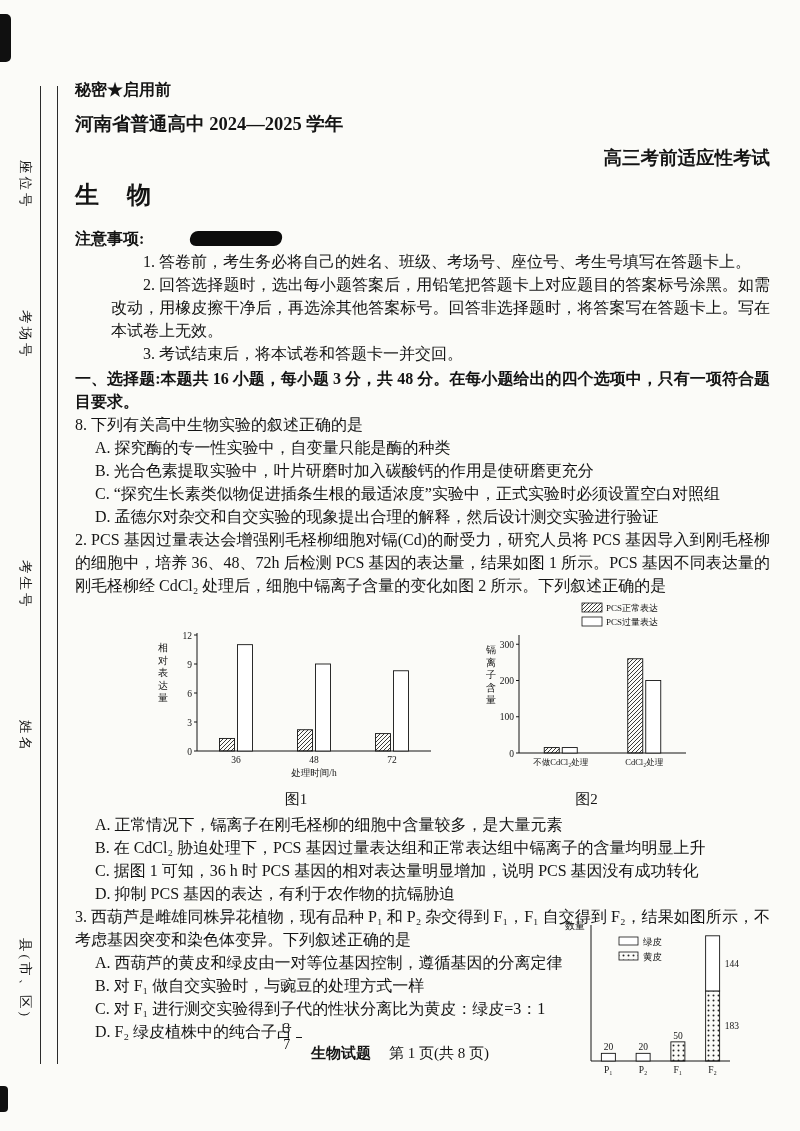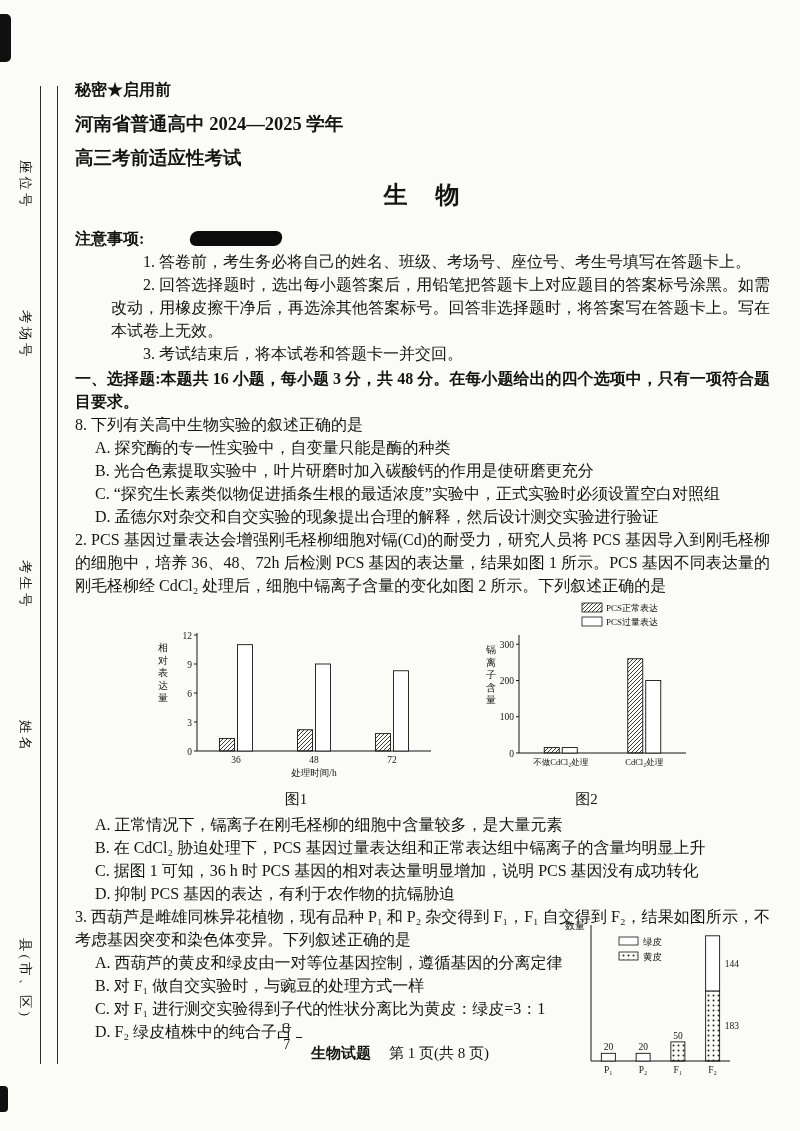--- a/index.html
+++ b/index.html
@@ -2,22 +2,22 @@
 <html><head>
 <meta charset="utf-8">
 <style>
   html,body{margin:0;padding:0;background:#d8d8d4;}
   .page{position:relative;width:800px;height:1131px;background:#fbfbf8;color:#141414;
         font-family:"Liberation Serif","DejaVu Serif",serif;overflow:hidden;margin:0 auto;}
   p,div{margin:0;}
   .content{position:absolute;left:75px;top:78px;width:695px;font-size:16px;line-height:23px;}
   .secret{font-weight:bold;font-size:16px;margin-bottom:12px;}
   .t1{font-weight:bold;font-size:18.5px;margin-bottom:11px;}
-  .t2{text-align:left;font-weight:bold;font-size:18.5px;margin-bottom:14px;}
-  .subject{text-align:center;font-weight:bold;font-size:24px;letter-spacing:2px;margin-bottom:20px;}
+  .t2{text-align:right;font-weight:bold;font-size:18.5px;margin-bottom:14px;}
+  .subject{text-align:left;font-weight:bold;font-size:24px;letter-spacing:2px;margin-bottom:20px;}
   .notice-head{font-weight:bold;}
   .redaction{display:inline-block;width:92px;height:15px;background:#0c0c0c;border-radius:7px;
              margin-left:46px;vertical-align:-2px;transform:skewX(-8deg);}
   .notice-item{text-indent:2em;text-align:justify;margin-left:36px;}
   .section-head{font-weight:bold;text-align:justify;margin-top:2px;}
   .stem{text-align:justify;}
   .opt{margin-left:20px;padding-left:1.55em;text-indent:-1.55em;text-align:justify;}
   .figures{display:flex;justify-content:center;align-items:flex-end;gap:38px;padding:4px 0 2px;}
   .figure{text-align:center;}
   .fig-cap{font-size:15px;margin-top:1px;}

